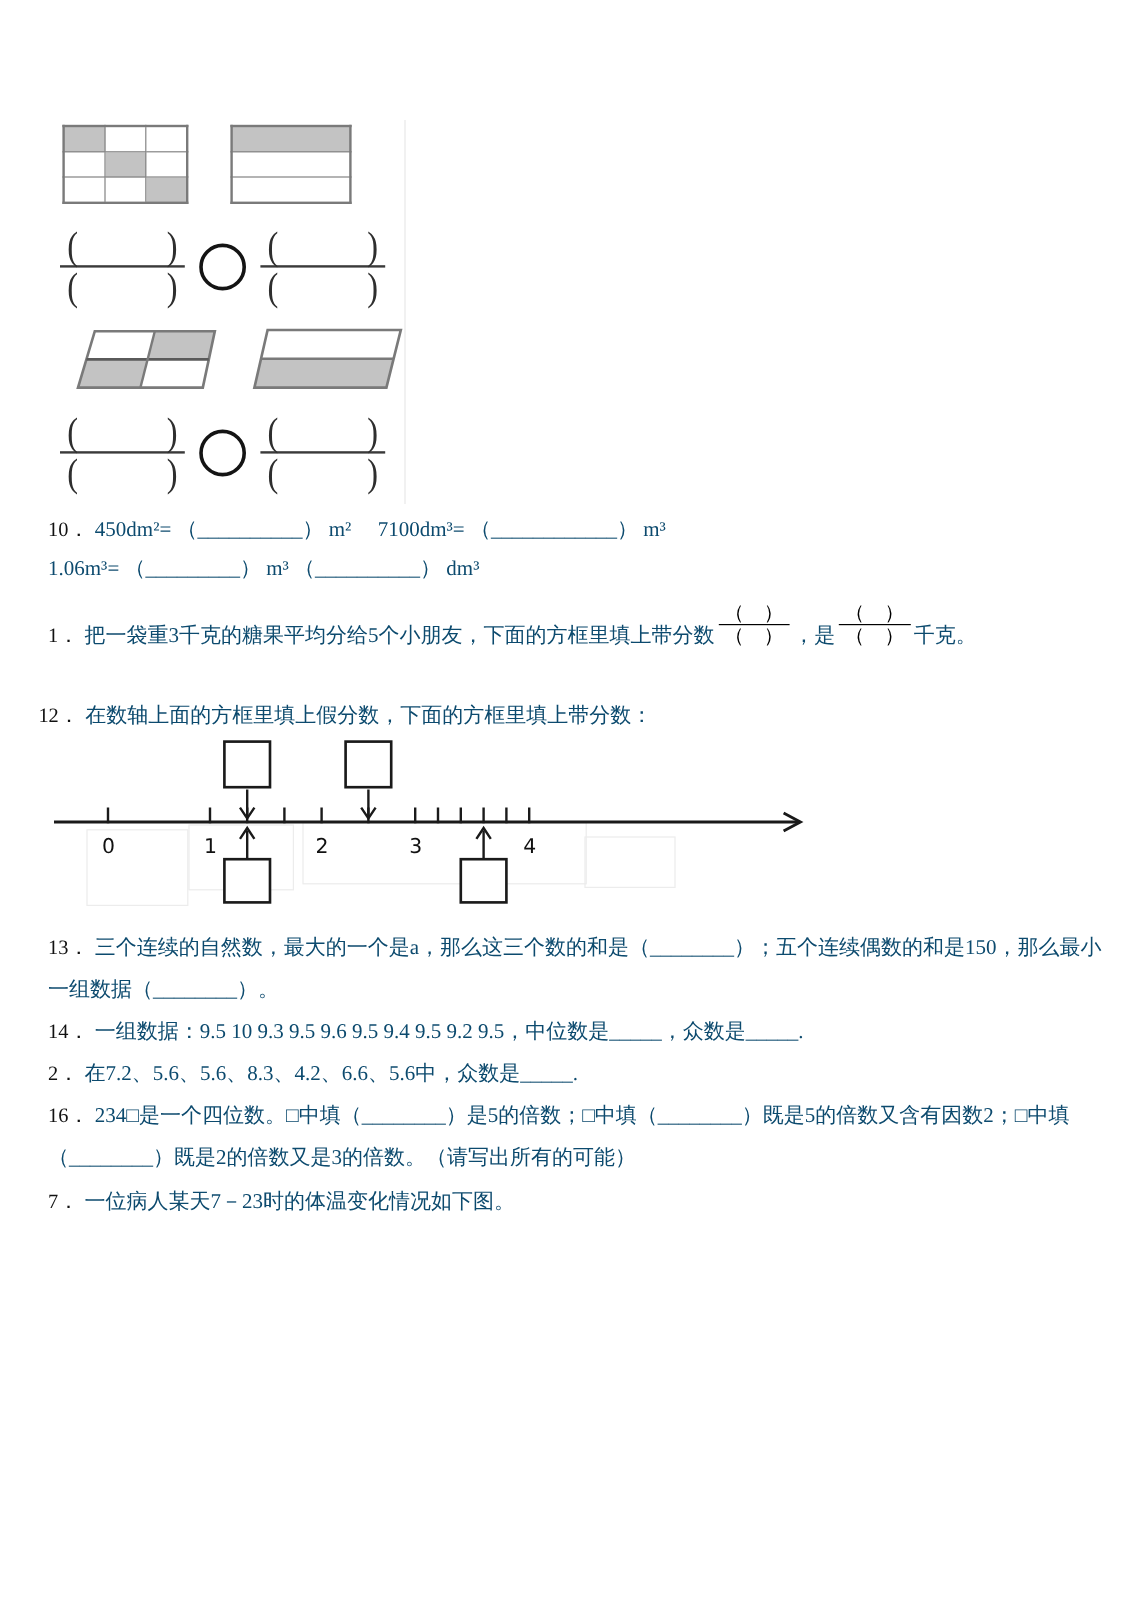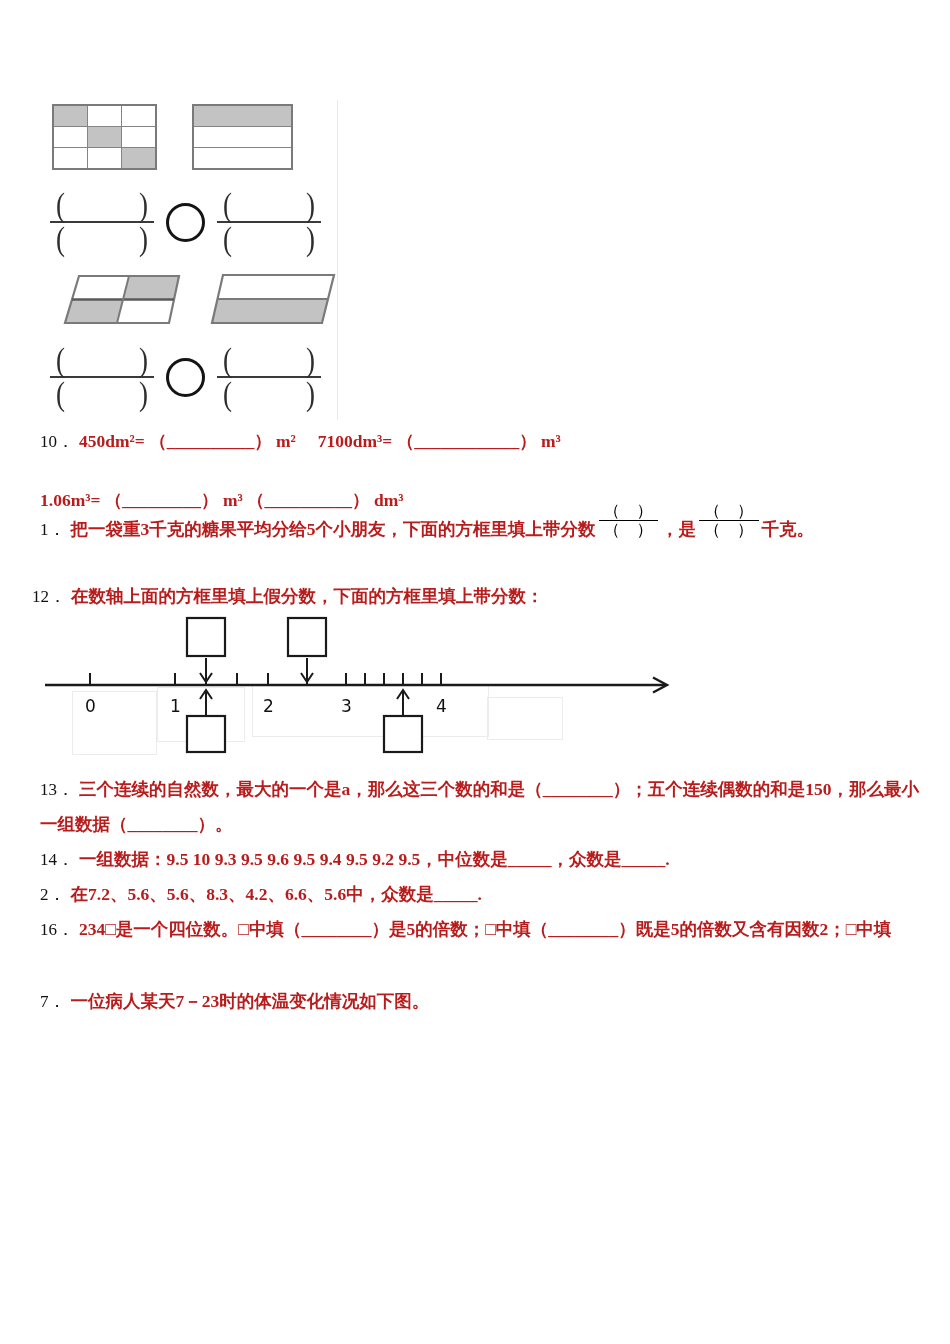--- a/index.html
+++ b/index.html
@@ -2,21 +2,21 @@
 <html><head>
 <meta charset="utf-8">
 <style>
   html,body{margin:0;padding:0;background:#ffffff;}
   .page{position:relative;width:950px;height:1344px;background:#ffffff;overflow:hidden;
         font-family:"Liberation Serif",serif;color:#000;}
 
   
   .qline{position:absolute;white-space:nowrap;font-size:17.5px;line-height:1.25;}
   .qnum{font-weight:400;font-size:17px;color:#111;margin-right:5px;}
-  .qtext{font-weight:700;font-size:17.5px;color:#b91c1c;}
+  .qtext{font-weight:400;font-size:17.5px;color:#0c4a6e;}
 
   
   table.grid{position:absolute;border-collapse:collapse;border:2px solid #7a7a7a;background:#fff;}
   table.grid td{border:1.5px solid #848484;background:#ffffff;padding:0;}
   .g1{left:52px;top:104px;}
   .g1 td{width:33px;height:20px;}
   .g2{left:192px;top:104px;}
   .g2 td{width:97px;height:20px;}
   table.grid td.shaded{background:#c3c3c3;}
 
@@ -147,21 +147,21 @@
       <div class="bf-den">
           <span class="bp">(</span>
           <span class="bp">)</span>
         </div>
     </div>
   </div>
 
   <div class="qline" style="left:40px;top:431px">
     <span class="qnum">10．</span><span class="qtext">450dm²= （__________） m²　 7100dm³= （____________） m³</span>
   </div>
-  <div class="qline" style="left:40px;top:490px">
+  <div class="qline" style="left:40px;top:463px">
     <span class="qtext">1.06m³= （_________） m³ （__________） dm³</span>
   </div>
 
   <div class="qline" style="left:40px;top:502px">
     <span class="qnum">1．</span><span class="qtext">把一袋重3千克的糖果平均分给5个小朋友，下面的方框里填上带分数</span><span class="ifrac"><span class="ifrac-num">（　）</span><span class="ifrac-den">（　）</span></span><span class="qtext">，是</span><span class="ifrac"><span class="ifrac-num">（　）</span><span class="ifrac-den">（　）</span></span><span class="qtext">千克。</span>
   </div>
 
   <div class="qline" style="left:32px;top:586px">
     <span class="qnum">12．</span><span class="qtext">在数轴上面的方框里填上假分数，下面的方框里填上带分数：</span>
   </div>
@@ -217,18 +217,21 @@
     <span class="qnum">14．</span><span class="qtext">一组数据：9.5 10 9.3 9.5 9.6 9.5 9.4 9.5 9.2 9.5，中位数是_____，众数是_____.</span>
   </div>
 
   <div class="qline" style="left:40px;top:884px">
     <span class="qnum">2．</span><span class="qtext">在7.2、5.6、5.6、8.3、4.2、6.6、5.6中，众数是_____.</span>
   </div>
 
   <div class="qline" style="left:40px;top:919px">
     <span class="qnum">16．</span><span class="qtext">234□是一个四位数。□中填（________）是5的倍数；□中填（________）既是5的倍数又含有因数2；□中填</span>
   </div>
+  <div class="qline" style="left:40px;top:954px">
+    <span class="qtext">（________）既是2的倍数又是3的倍数。（请写出所有的可能）</span>
+  </div>
 
   <div class="qline" style="left:40px;top:991px">
     <span class="qnum">7．</span><span class="qtext">一位病人某天7－23时的体温变化情况如下图。</span>
   </div>
 
 </div>
 
 </body></html>

